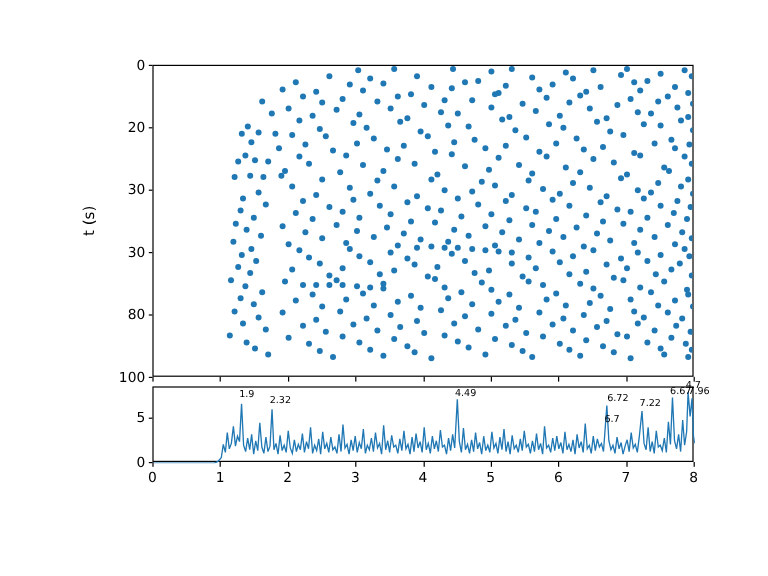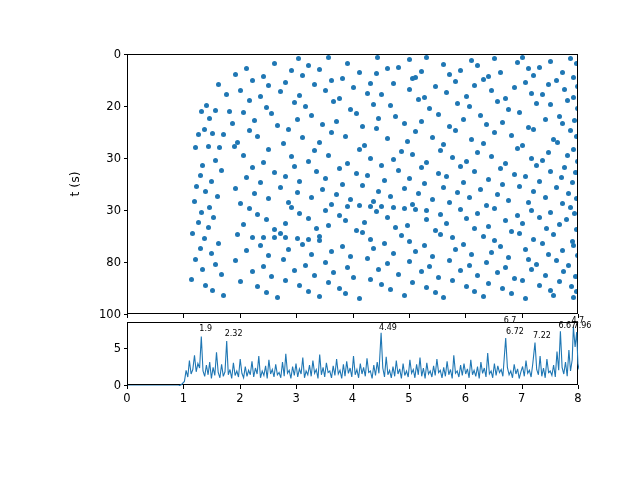--- a/index.html
+++ b/index.html
@@ -665,21 +665,21 @@
       <div class="ticklabel ticklabel-x" style="left:465.3px;top:391px">6</div>
       <div class="tick-x" style="left:521.6px;top:385px"></div>
       <div class="ticklabel ticklabel-x" style="left:521.6px;top:391px">7</div>
       <div class="tick-x" style="left:578.0px;top:385px"></div>
       <div class="ticklabel ticklabel-x" style="left:578.0px;top:391px">8</div>
     </div>
   <div id="hist-annotations">
       <div class="peak-label" style="left:200.3px;top:323.5px">1.9</div>
       <div class="peak-label" style="left:225.7px;top:328.8px">2.32</div>
       <div class="peak-label" style="left:380.1px;top:322.8px">4.49</div>
-      <div class="peak-label" style="left:504.7px;top:316px">6.7</div>
+      <div class="peak-label" style="left:504.7px;top:345px">6.7</div>
       <div class="peak-label" style="left:507.0px;top:326.5px">6.72</div>
       <div class="peak-label" style="left:534.0px;top:331.0px">7.22</div>
       <div class="peak-label" style="left:559.4px;top:320.5px">6.67</div>
       <div class="peak-label" style="left:572.4px;top:316.0px">4.7</div>
       <div class="peak-label" style="left:574.6px;top:321.3px">7.96</div>
     </div>
 
 
 </div>
 

